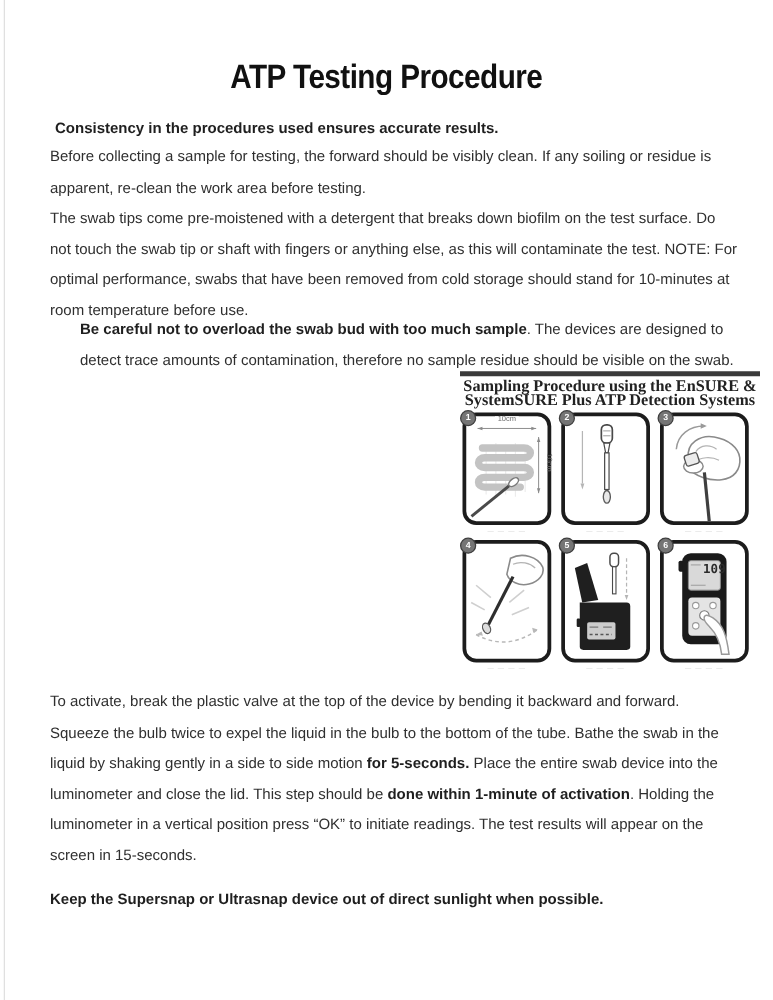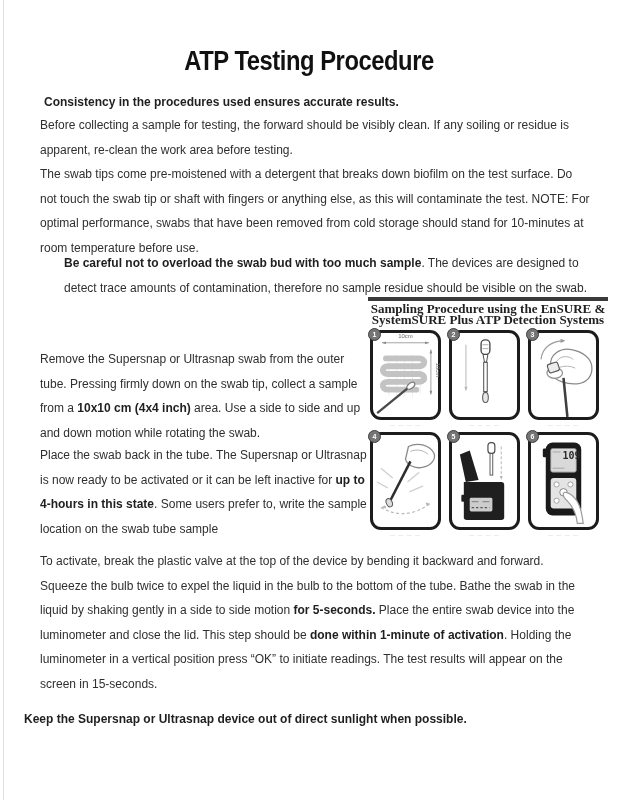--- a/index.html
+++ b/index.html
@@ -175,21 +175,19 @@
         </svg>
       </div>
     </div>
     <div class="faint-row">
       <span>— — — —</span>
       <span>— — — —</span>
       <span>— — — —</span>
     </div>
   </div>
 
-  <p class="body abs" style="left:40px;top:347px;width:332px;"><span>Remove the Supersnap or Ultrasnap swab from the outer tube. Pressing firmly down on the swab tip, collect a sample from a </span><b>10x10 cm (4x4 inch)</b><span> area. Use a side to side and up and down motion while rotating the swab.</span></p>
 
-  <p class="body abs" style="left:40px;top:443px;width:332px;"><span>Place the swab back in the tube. The Supersnap or Ultrasnap is now ready to be activated or it can be left inactive for </span><b>up to 4-hours in this state</b><span>. Some users prefer to, write the sample location on the swab tube sample</span></p>
 
 
   <p class="body abs" style="left:40px;top:549px;width:552px;"><span>To activate, break the plastic valve at the top of the device by bending it backward and forward. Squeeze the bulb twice to expel the liquid in the bulb to the bottom of the tube. Bathe the swab in the liquid by shaking gently in a side to side motion </span><b>for 5-seconds.</b><span> Place the entire swab device into the luminometer and close the lid. This step should be </span><b>done within 1-minute of activation</b><span>.  Holding the luminometer in a vertical position press “OK” to initiate readings. The test results will appear on the screen in 15-seconds.</span></p>
 
-  <p class="body p9 abs" style="left:24px;top:707px;width:560px;"><b>Keep the Supersnap or Ultrasnap device out of direct sunlight when possible.</b></p>
+  <p class="body p9 abs" style="left:40px;top:707px;width:560px;"><b>Keep the Supersnap or Ultrasnap device out of direct sunlight when possible.</b></p>
 </div>
 
 </body></html>

